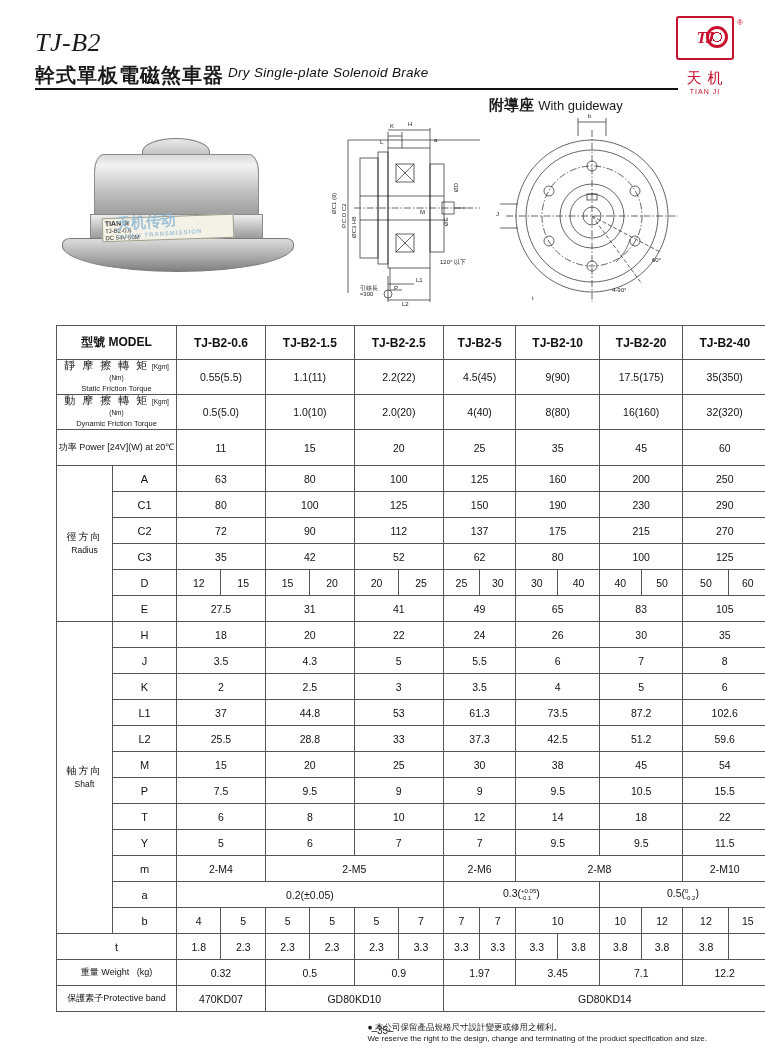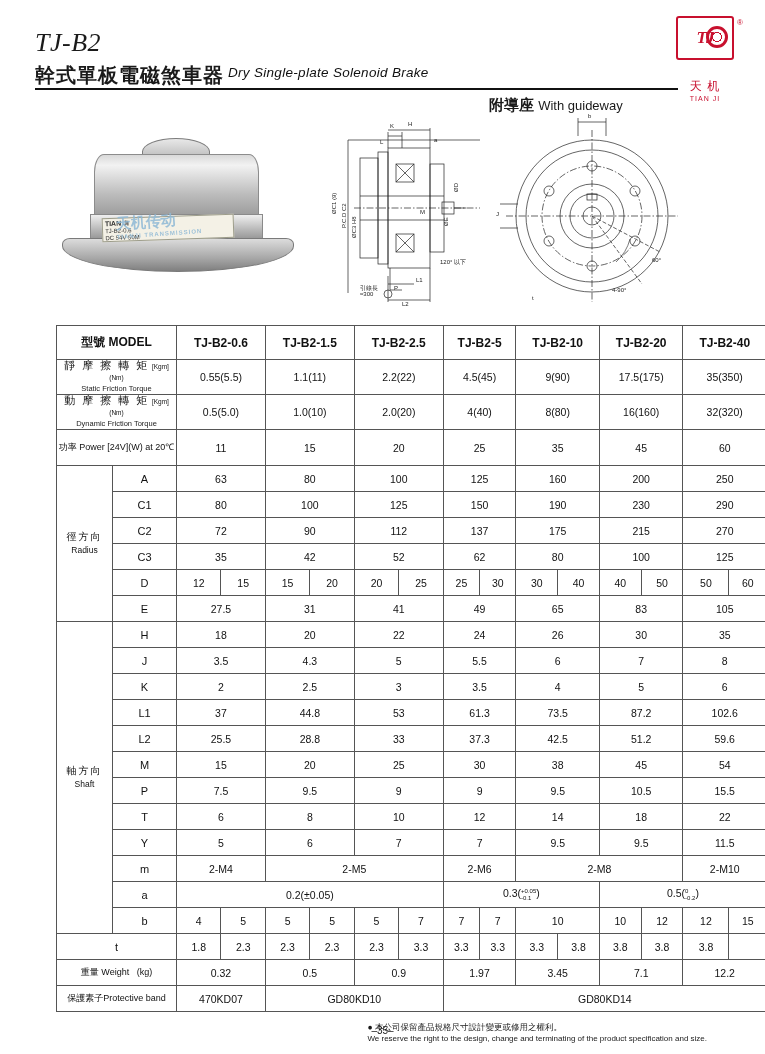--- a/index.html
+++ b/index.html
@@ -45,21 +45,21 @@
   .logo-tj {
     font-family:"Liberation Serif", serif; font-weight:bold; font-size:17px;
     font-style:italic; color:#c8102e; letter-spacing:-1px;
   }
   .logo-gear {
     position:absolute; right:4px; top:8px; width:22px; height:22px;
     border:3px solid #c8102e; border-radius:50%;
     background:
       radial-gradient(circle at 50% 50%, transparent 4px, #c8102e 4px, #c8102e 5px, transparent 5px);
   }
-  .logo-cn { text-align:center; font-size:12px; color:#c8102e; margin-top:18px; letter-spacing:1px;}
+  .logo-cn { text-align:center; font-size:15px; color:#c8102e; margin-top:9px; letter-spacing:1px;}
   .logo-py { text-align:center; font-size:7px; color:#c8102e; letter-spacing:1px;}
   .logo-reg { position:absolute; right:0; top:2px; font-size:8px; color:#c8102e; }
 
   
   .guideway {
     position:absolute; left:489px; top:96px; font-size:15px; font-weight:bold;
   }
   .guideway .en { font-weight:normal; font-size:13px; }
 
   

